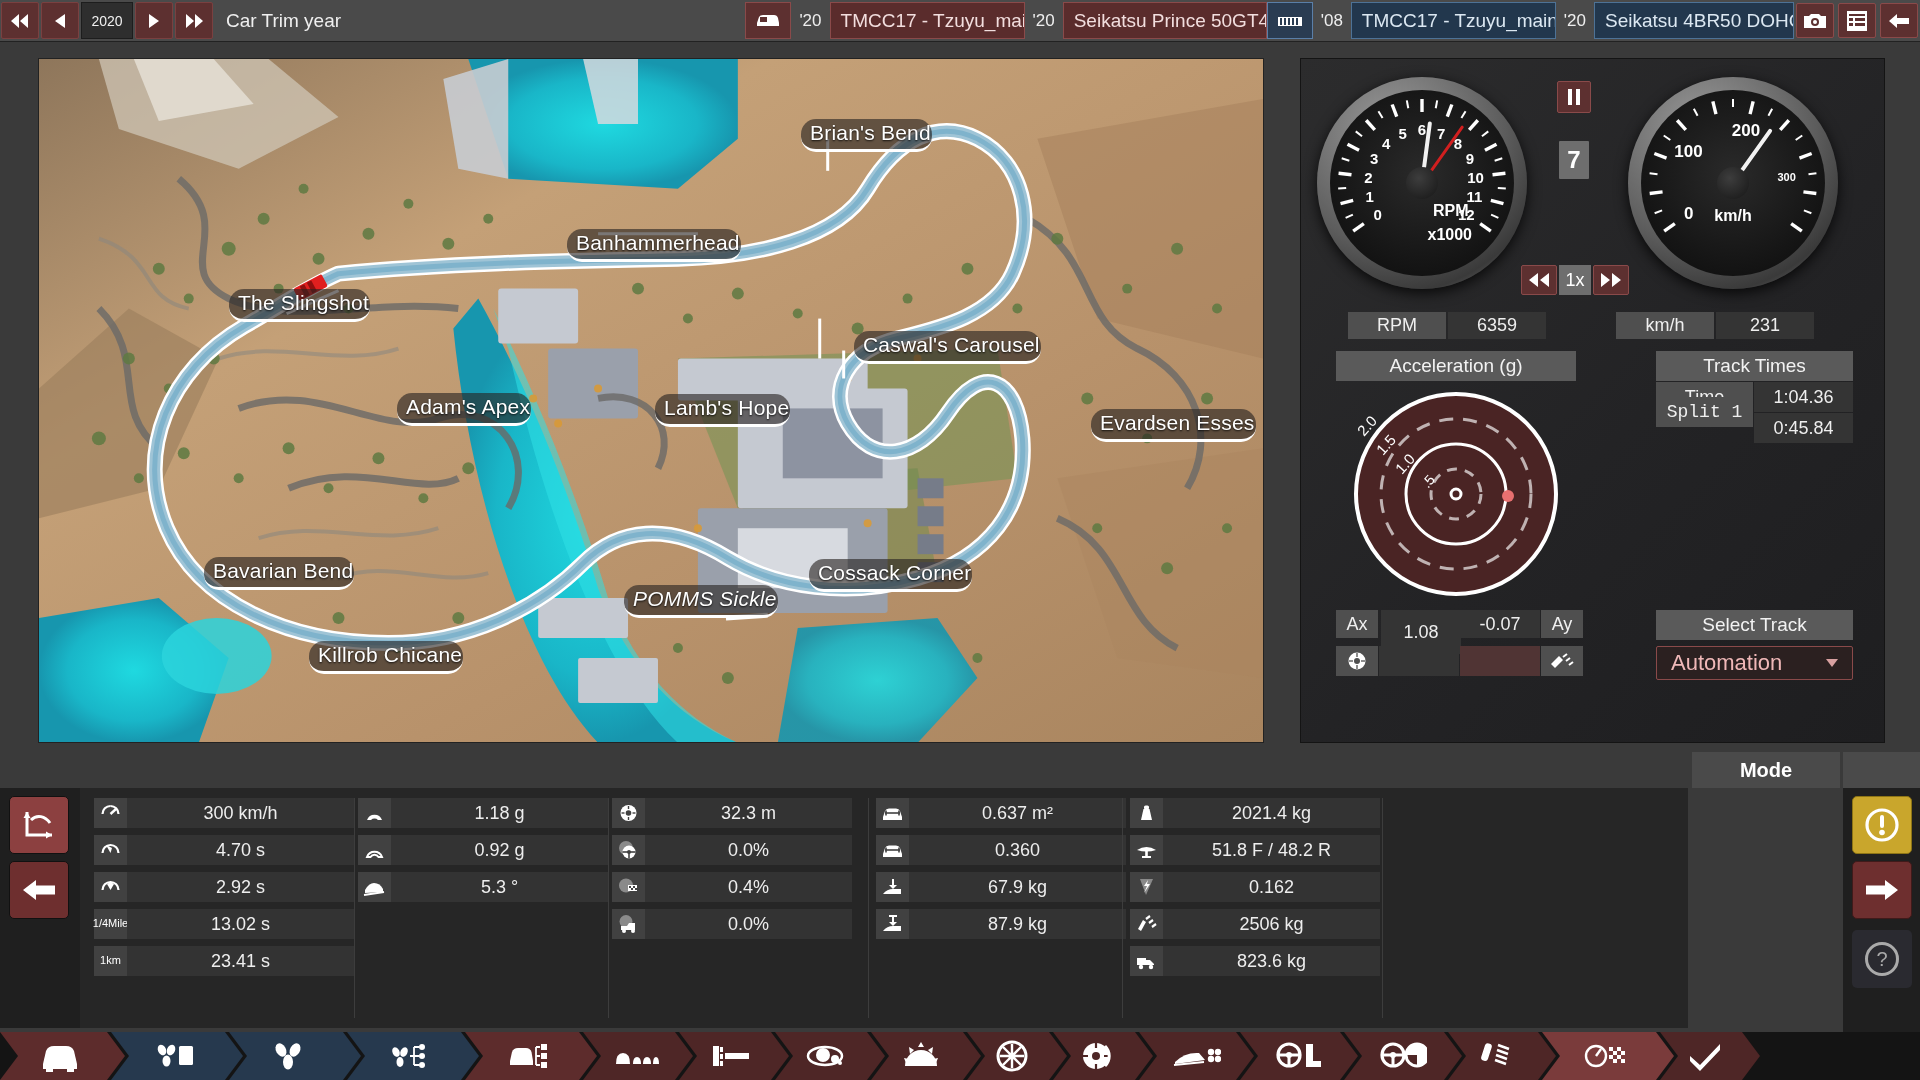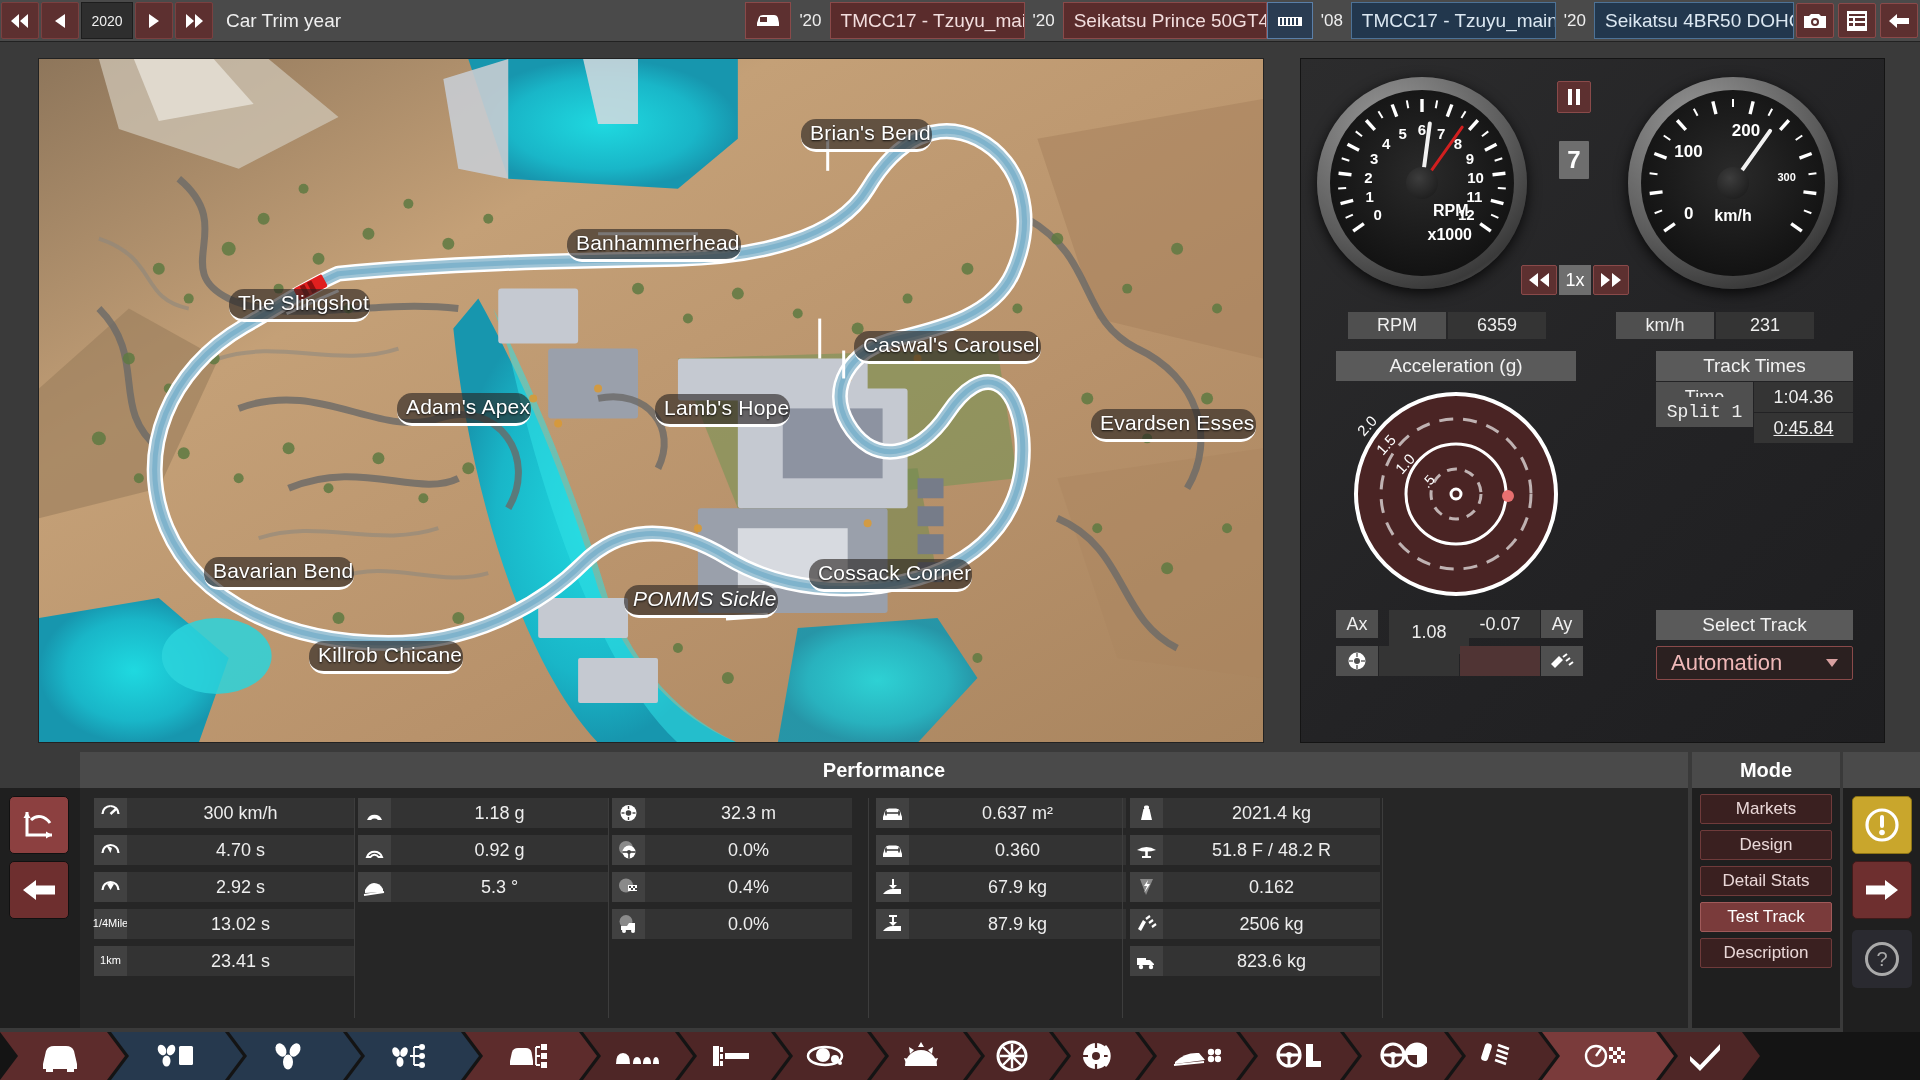--- a/index.html
+++ b/index.html
@@ -606,21 +606,21 @@
       <ellipse cx="120" cy="105" rx="25" ry="25" fill="none" stroke="#bfb2b2" stroke-width="3" stroke-dasharray="10 8"></ellipse>
       <circle cx="120" cy="105" r="5" fill="none" stroke="#ffffff" stroke-width="3"></circle>
       <circle cx="172" cy="107" r="6" fill="#e87070"></circle>
       <text x="28" y="48" fill="#fff" font-size="15" font-family="Liberation Sans, sans-serif" transform="rotate(-48 28 48)">2.0</text>
       <text x="47" y="67" fill="#fff" font-size="15" font-family="Liberation Sans, sans-serif" transform="rotate(-48 47 67)">1.5</text>
       <text x="66" y="86" fill="#fff" font-size="15" font-family="Liberation Sans, sans-serif" transform="rotate(-48 66 86)">1.0</text>
       <text x="92" y="100" fill="#fff" font-size="14" font-family="Liberation Sans, sans-serif" transform="rotate(-48 92 100)">.5</text>
     </svg>
 
     <div class="lbl-box" style="left:35px; top:551px; width:42px; height:28px;">Ax</div>
-    <div class="val-box" style="left:88px; top:551px; width:80px; height:44px;">1.08</div>
+    <div class="val-box" style="left:80px; top:551px; width:80px; height:44px;">1.08</div>
     <div class="val-box" style="left:159px; top:551px; width:80px; height:28px;">-0.07</div>
     <div class="lbl-box" style="left:240px; top:551px; width:42px; height:28px;">Ay</div>
 
     <div class="lbl-box" style="left:35px; top:587px; width:42px; height:30px;">
       <svg width="20" height="20" viewBox="0 0 20 20">
         <circle cx="10" cy="10" r="8.5" fill="#fff"></circle>
           <circle cx="10" cy="10" r="3" fill="#4f4f4f"></circle>
         <g stroke="#4f4f4f" stroke-width="1.3">
             <path d="M10 2 L10 6"></path>
             <path d="M10 14 L10 18"></path>
@@ -635,32 +635,31 @@
       <svg width="24" height="18" viewBox="0 0 24 18">
         <path d="M1 12 L9 4 L13 8 L5 16 Z" fill="#fff"></path>
         <path d="M13 5 L17 2 M16 9 L20 6 M19 13 L23 10" stroke="#fff" stroke-width="2" fill="none"></path>
       </svg>
     </div>
 
     <div class="hdr-box" style="left:355px; top:292px; width:197px; height:30px;">Track Times</div>
     <div class="lbl-box" style="left:355px; top:323px; width:97px; height:30px;">Time</div>
     <div class="val-box" style="left:453px; top:323px; width:99px; height:30px;">1:04.36</div>
     <div class="lbl-box" style="left:355px; top:338px; width:97px; height:30px;font-family:Liberation Mono, monospace;">Split 1</div>
-    <div class="val-box" style="left:453px; top:354px; width:99px; height:30px;text-decoration:underline;">0:45.84</div>
+    <div class="val-box" style="left:453px; top:354px; width:99px; height:30px;">0:45.84</div>
 
     <div class="hdr-box" style="left:355px; top:551px; width:197px; height:30px;">Select Track</div>
     <div class="dd-auto" style="left:355px; top:587px; width:197px; height:34px;">
       <span style="flex:1">Automation</span>
       <svg width="12" height="8" viewBox="0 0 12 8">
           <path d="M0 0 L12 0 L6 8 Z" fill="#d8a0a0"></path>
         </svg>
     </div>
   </div>
 
-  <div class="perf-hdr">Performance</div>
   <div class="mode-hdr">Mode</div>
   <div class="mode-hdr2"></div>
 
   <div class="perf-body">
     <div class="pcol" id="pcol0" style="left:14px;  width:260px">
         <div class="prow">
           <div class="picon">
             <svg width="23" height="20" viewBox="0 0 23 20">
               <path d="M11.5 3 A8 8 0 0 0 3.5 11" fill="none" stroke="#ffffff" stroke-width="2.2"></path>
               <path d="M11.5 3 A8 8 0 0 1 19.5 11" fill="none" stroke="#ffffff" stroke-width="2.2"></path>
@@ -893,27 +892,20 @@
         <path d="M8 10 C14 4, 22 6, 27 13" stroke="#fff" stroke-width="3" fill="none"></path>
       </svg>
     </div>
     <div class="sq-btn" style="left:9px; top:73px; background:#6e2f2f; border:1px solid #111;">
       <svg width="34" height="24" viewBox="0 0 34 24">
         <path d="M1 12 L14 2 L14 7.5 L33 7.5 L33 16.5 L14 16.5 L14 22 Z" fill="#fff"></path>
       </svg>
     </div>
   </div>
 
-  <div class="mode-panel" id="mode-panel">
-      <div class="mode-btn">Markets</div>
-      <div class="mode-btn">Design</div>
-      <div class="mode-btn">Detail Stats</div>
-      <div class="mode-btn active">Test Track</div>
-      <div class="mode-btn">Description</div>
-    </div>
 
   <div class="side-col">
     <div class="sq-btn" style="left:9px; top:8px; background:#c9a62c; border:1px solid #8d7415;">
       <svg width="36" height="36" viewBox="0 0 36 36">
         <circle cx="18" cy="18" r="15" fill="none" stroke="#fff" stroke-width="3.2"></circle>
         <rect x="16" y="8" width="4" height="13" rx="2" fill="#fff"></rect>
         <circle cx="18" cy="25.5" r="2.8" fill="#fff"></circle>
       </svg>
     </div>
     <div class="sq-btn" style="left:9px; top:73px; background:#6e2f2f; border:1px solid #401a1a;">

